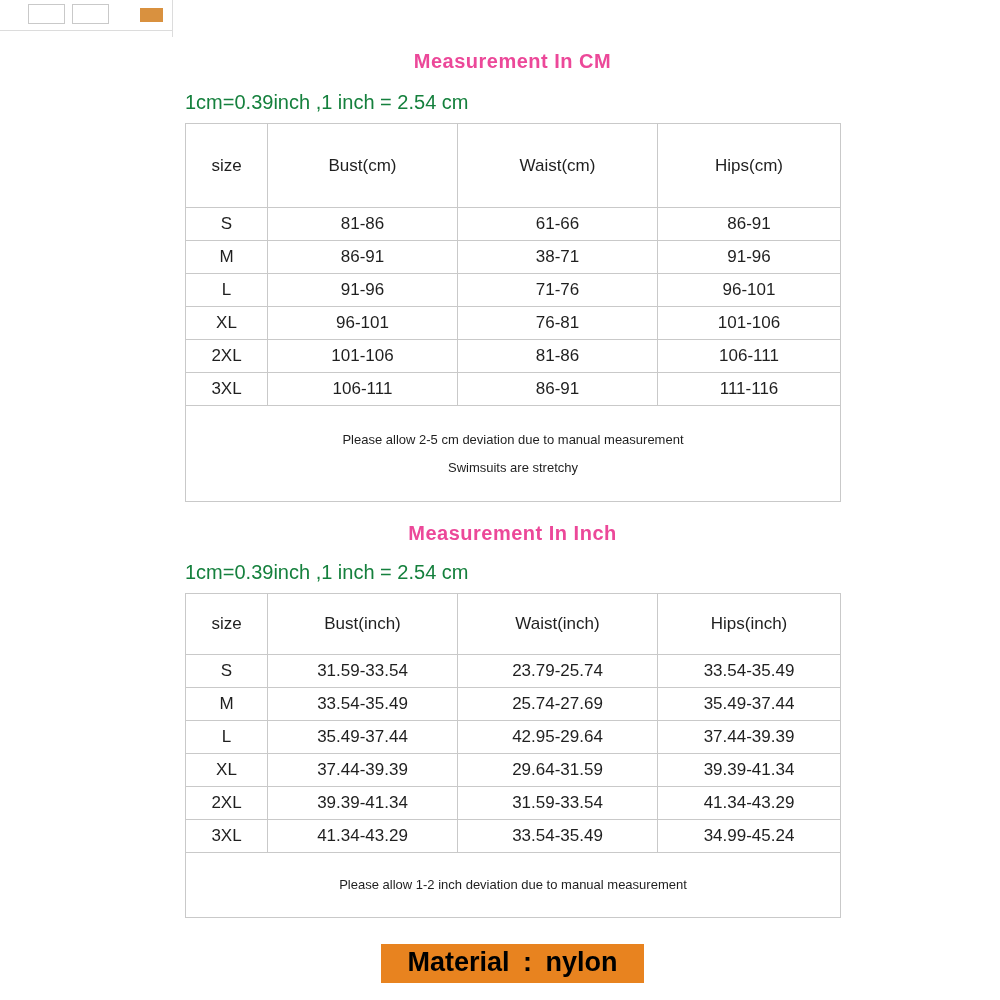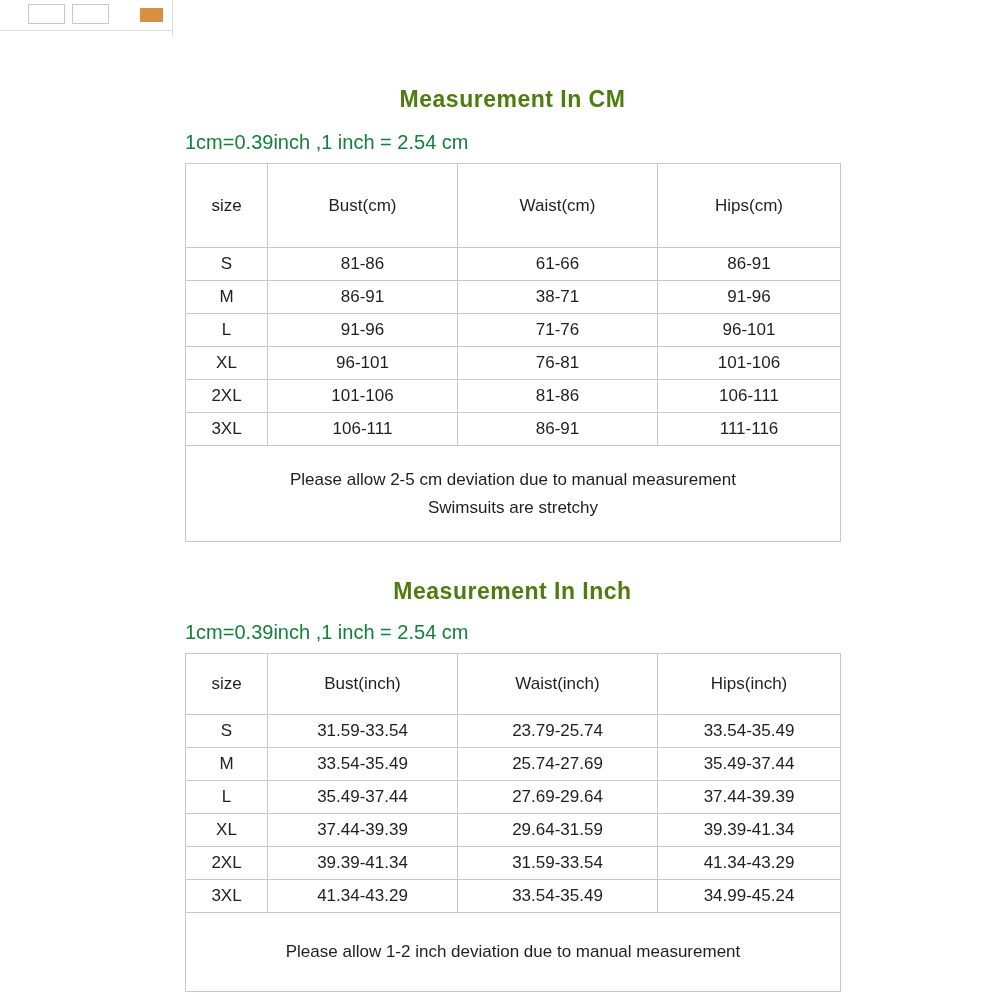--- a/index.html
+++ b/index.html
@@ -26,43 +26,43 @@
   .frag-box.b1 { left:28px; }
   .frag-box.b2 { left:72px; }
   .frag-swatch {
     position:absolute; top:8px; left:140px; width:23px; height:14px;
     background:#d9913f;
   }
 
   .content { width:655px; margin-left:185px; padding-top:50px; }
 
   .section-title {
-    font-size:23px; font-weight:bold; text-align:center;
-    color:#4d7c0f; letter-spacing:0.5px;margin-top:36px;
+    font-size:20px; font-weight:bold; text-align:center;
+    color:#ec4899; letter-spacing:0.5px;
   }
   .section-subtitle {
     font-size:20px; text-align:left; margin-top:18px; color:#15803d;
   }
 
   table.size-table {
     width:655px; border-collapse:collapse; margin-top:9px;
     table-layout:fixed;
   }
   table.size-table th, table.size-table td {
     border:1px solid #c9c9c9;
     text-align:center; vertical-align:middle;
     font-size:17px; color:#1f1f1f;
   }
   table.size-table th { font-weight:normal; }
   table.cm thead th { height:84px; }
   table.inch thead th { height:61px; }
   table.size-table tbody td { height:33px; }
   table.cm tfoot td { height:96px; }
-  table.inch tfoot td { height:79px; }
-  .note-line { line-height:28px; font-size:17px; }
+  table.inch tfoot td { height:65px; }
+  .note-line { line-height:28px; font-size:13px; }
 
   .inch-block { margin-top:20px; }
   .inch-block .section-subtitle { margin-top:16px; }
 
   .material-wrap { text-align:center; margin-top:26px; }
   .material-banner {
     display:inline-block;
     padding:3px 26px 5px 26px;
     font-size:27px; font-weight:bold; color:#000000;
     word-spacing:6px;
@@ -178,21 +178,21 @@
           </tr>
           <tr>
             <td>M</td>
             <td>33.54-35.49</td>
             <td>25.74-27.69</td>
             <td>35.49-37.44</td>
           </tr>
           <tr>
             <td>L</td>
             <td>35.49-37.44</td>
-            <td>27.69-29.64</td>
+            <td>42.95-29.64</td>
             <td>37.44-39.39</td>
           </tr>
           <tr>
             <td>XL</td>
             <td>37.44-39.39</td>
             <td>29.64-31.59</td>
             <td>39.39-41.34</td>
           </tr>
           <tr>
             <td>2XL</td>

